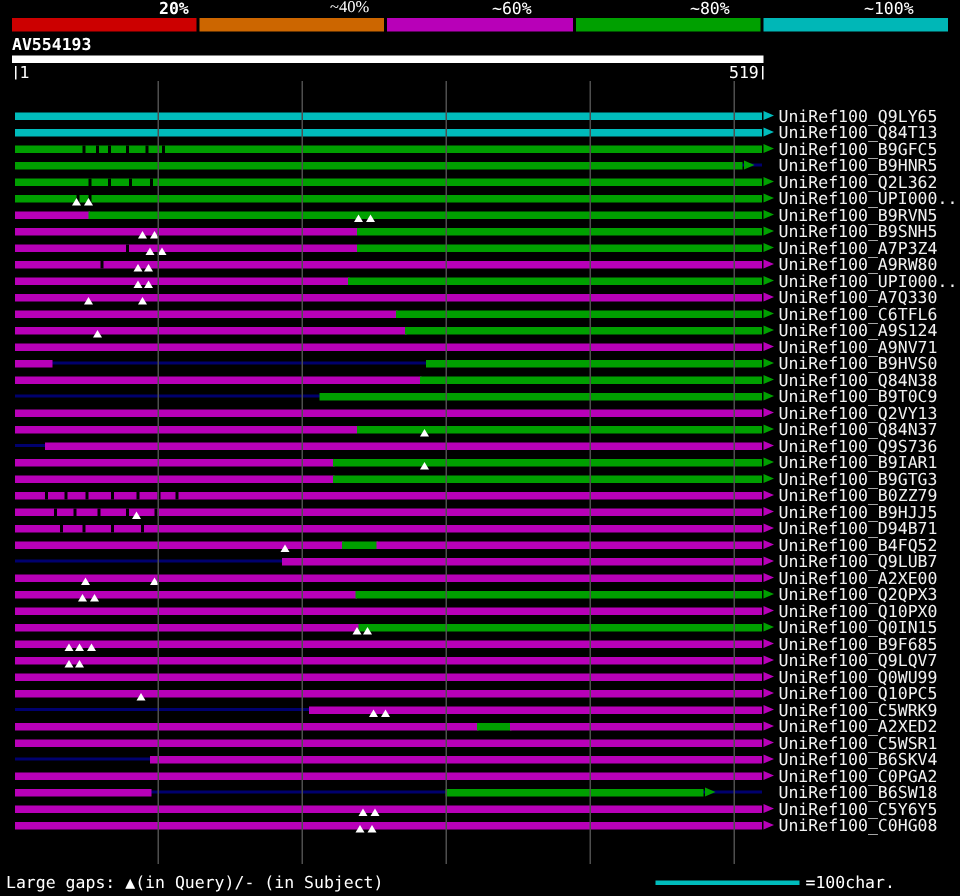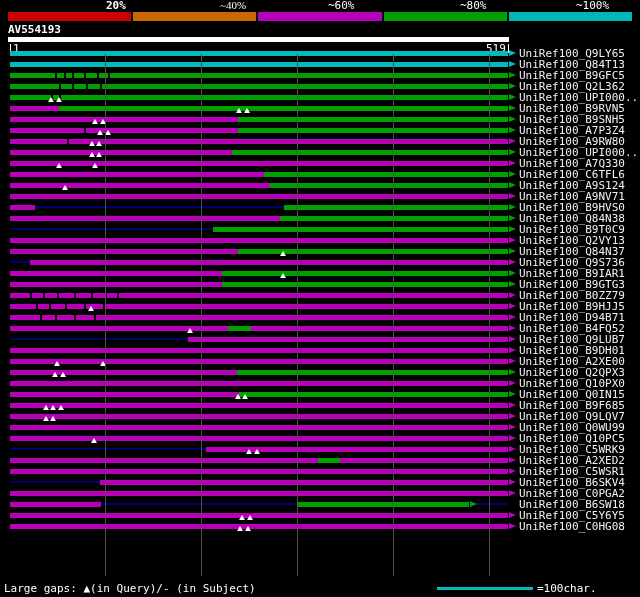--- a/index.html
+++ b/index.html
@@ -13,21 +13,21 @@
   .scalebar .segment:last-child{margin-right:0;}
   .query-name{position:absolute;left:8px;top:23px;font-size:11px;font-weight:bold;}
   .querybar{position:absolute;left:8px;top:37px;width:501px;height:5px;background:#fff;}
   
   #plot{position:absolute;left:0;top:44px;width:640px;height:534px;}
   .grid{position:absolute;top:10px;bottom:2px;width:1px;background:#4e4e4e;}
   .rlabel{position:absolute;top:0;font-size:11px;line-height:10px;color:#fff;}
   .rstart{left:13px;} .rend{left:486px;}
   .rtick{position:absolute;top:0;width:1px;height:9px;background:#fff;}
   .rtick-left{left:10px;} .rtick-right{left:508px;}
-  #rows{position:absolute;left:0;top:4px;width:552px;}
+  #rows{position:absolute;left:0;top:28px;width:552px;}
   .row{position:relative;height:11px;}
   .track{position:absolute;left:10px;top:4px;height:2px;background:#00006e;}
   .seg{position:absolute;top:3px;height:5px;}
   .tick{position:absolute;top:3px;height:5px;width:2px;background:#000;}
   .gap{position:absolute;top:5px;width:0;height:0;
        border-left:3px solid transparent;border-right:3px solid transparent;border-bottom:5px solid #fff;}
   .arrow{position:absolute;top:2px;width:0;height:0;
          border-top:3px solid transparent;border-bottom:3px solid transparent;border-left:7px solid;}
   .rowlbl{position:absolute;left:519px;top:0;font-size:11px;line-height:11px;color:#f2f2f2;white-space:pre;}
   
@@ -85,20 +85,26 @@
           <div class="tick" style="left: 63.76px;"></div>
           <div class="tick" style="left: 72.4px;"></div>
           <div class="tick" style="left: 83.92px;"></div>
           <div class="tick" style="left: 97.36px;"></div>
           <div class="tick" style="left: 107.92px;"></div>
           <div class="arrow" style="left: 509.24px; border-left-color: rgb(0, 160, 0);"></div>
           <span class="rowlbl">UniRef100_B9GFC5</span>
         </div>
         <div class="row">
           <div class="track" style="width: 498.24px;"></div>
+          <div class="seg" style="left: 10px; width: 484.8px; background: rgb(0, 160, 0);"></div>
+          <div class="arrow" style="left: 495.8px; border-left-color: rgb(0, 160, 0);"></div>
+          <span class="rowlbl">UniRef100_B9HNR5</span>
+        </div>
+        <div class="row">
+          <div class="track" style="width: 498.24px;"></div>
           <div class="seg" style="left: 10px; width: 498.24px; background: rgb(0, 160, 0);"></div>
           <div class="tick" style="left: 58.96px;"></div>
           <div class="tick" style="left: 72.4px;"></div>
           <div class="tick" style="left: 85.84px;"></div>
           <div class="tick" style="left: 100.24px;"></div>
           <div class="arrow" style="left: 509.24px; border-left-color: rgb(0, 160, 0);"></div>
           <span class="rowlbl">UniRef100_Q2L362</span>
         </div>
         <div class="row">
           <div class="track" style="width: 498.24px;"></div>
@@ -286,26 +292,20 @@
         </div>
         <div class="row">
           <div class="track" style="width: 498.24px;"></div>
           <div class="seg" style="left: 187.6px; width: 320.64px; background: rgb(184, 0, 184);"></div>
           <div class="arrow" style="left: 509.24px; border-left-color: rgb(184, 0, 184);"></div>
           <span class="rowlbl">UniRef100_Q9LUB7</span>
         </div>
         <div class="row">
           <div class="track" style="width: 498.24px;"></div>
           <div class="seg" style="left: 10px; width: 498.24px; background: rgb(184, 0, 184);"></div>
-          <div class="arrow" style="left: 509.24px; border-left-color: rgb(184, 0, 184);"></div>
-          <span class="rowlbl">UniRef100_B9DH01</span>
-        </div>
-        <div class="row">
-          <div class="track" style="width: 498.24px;"></div>
-          <div class="seg" style="left: 10px; width: 498.24px; background: rgb(184, 0, 184);"></div>
           <div class="gap" style="left: 54.04px;"></div>
           <div class="gap" style="left: 100.12px;"></div>
           <div class="arrow" style="left: 509.24px; border-left-color: rgb(184, 0, 184);"></div>
           <span class="rowlbl">UniRef100_A2XE00</span>
         </div>
         <div class="row">
           <div class="track" style="width: 498.24px;"></div>
           <div class="seg" style="left: 10px; width: 227.52px; background: rgb(184, 0, 184);"></div>
           <div class="seg" style="left: 236.56px; width: 271.68px; background: rgb(0, 160, 0);"></div>
           <div class="gap" style="left: 52.12px;"></div>

